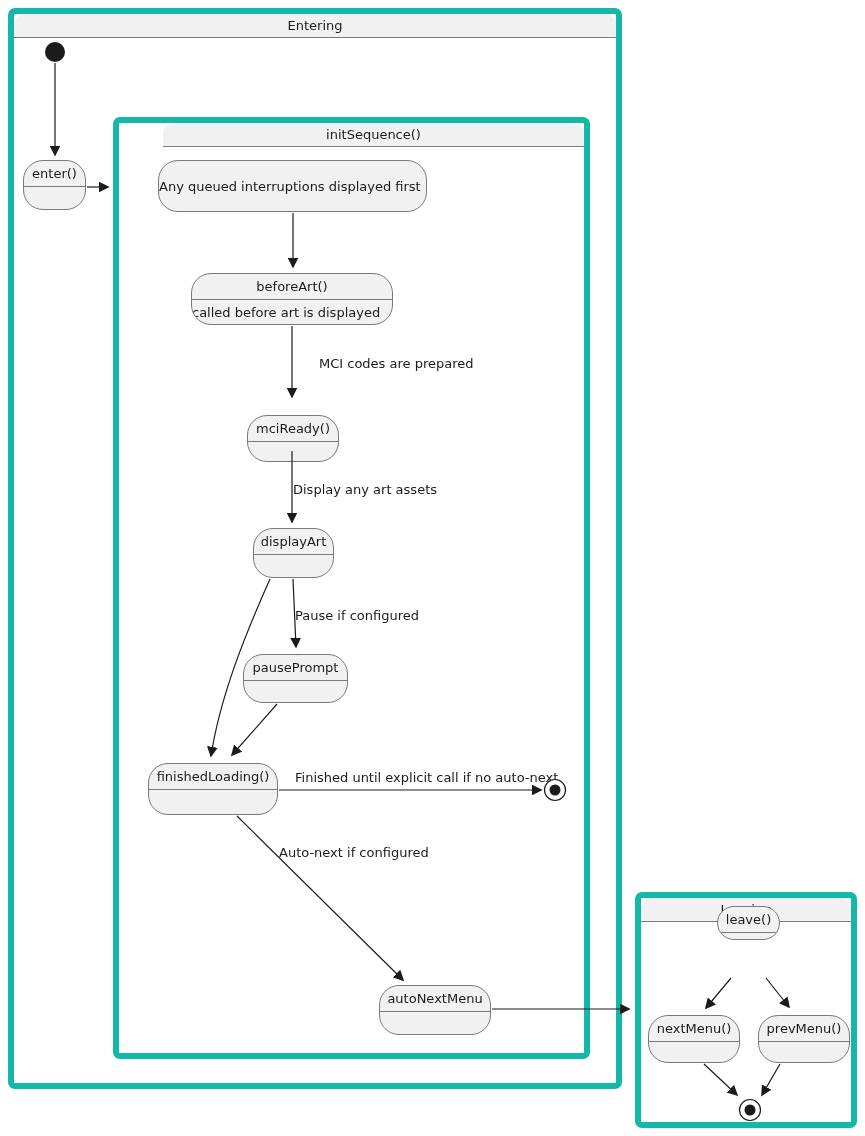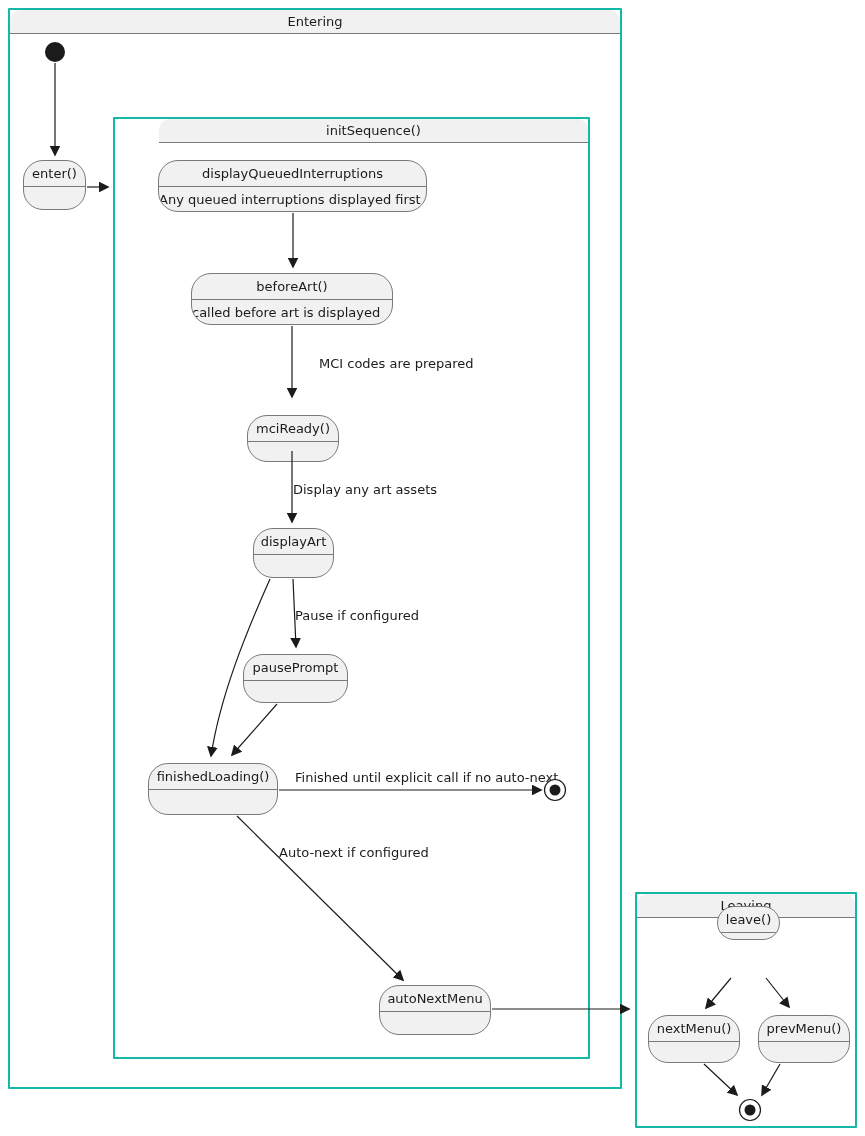--- a/index.html
+++ b/index.html
@@ -2,21 +2,21 @@
 <html><head>
 <meta charset="utf-8">
 <style>
   html,body { margin:0; padding:0; background:#ffffff; }
   .canvas {
     position:relative; width:865px; height:1136px; background:#ffffff;
     font-family:"DejaVu Sans","Liberation Sans",sans-serif;
     font-size:13px; color:#1b1b1b; overflow:hidden;
   }
   .container {
-    position:absolute; border:2px solid #14b8a6; border-radius:1px;
+    position:absolute; border:6px solid #14b8a6; border-radius:7px;
     background:transparent; box-sizing:border-box;
   }
   .container-title {
     height:23px; line-height:23px; text-align:center;
     background:#f1f1f1; border-bottom:1px solid #7a7a7a;
     border-radius:11px 11px 0 0; font-size:13px;
   }
   .state {
     position:absolute; display:flex; flex-direction:column;
     background:#f1f1f1; border:1px solid #7a7a7a; border-radius:20px;
@@ -47,21 +47,20 @@
   <div class="container" style="left:635px; top:892px; width:222px; height:236px;">
     <div class="container-title">Leaving</div>
   </div>
 
   <div class="state" style="left:23px; top:160px; width:63px; height:50px;">
     <div class="state-title">enter()</div>
     <div class="state-body"></div>
   </div>
 
   <div class="state" style="left:158px; top:160px; width:269px; height:52px;">
-    <div class="state-title">displayQueuedInterruptions</div>
     <div class="state-body desc">Any queued interruptions displayed first</div>
   </div>
 
   <div class="state" style="left:191px; top:273px; width:202px; height:52px;">
     <div class="state-title">beforeArt()</div>
     <div class="state-body desc">called before art is displayed</div>
   </div>
 
   <div class="state" style="left:247px; top:403px; width:92px; height:47px;margin-top:12px;">
     <div class="state-title">mciReady()</div>

